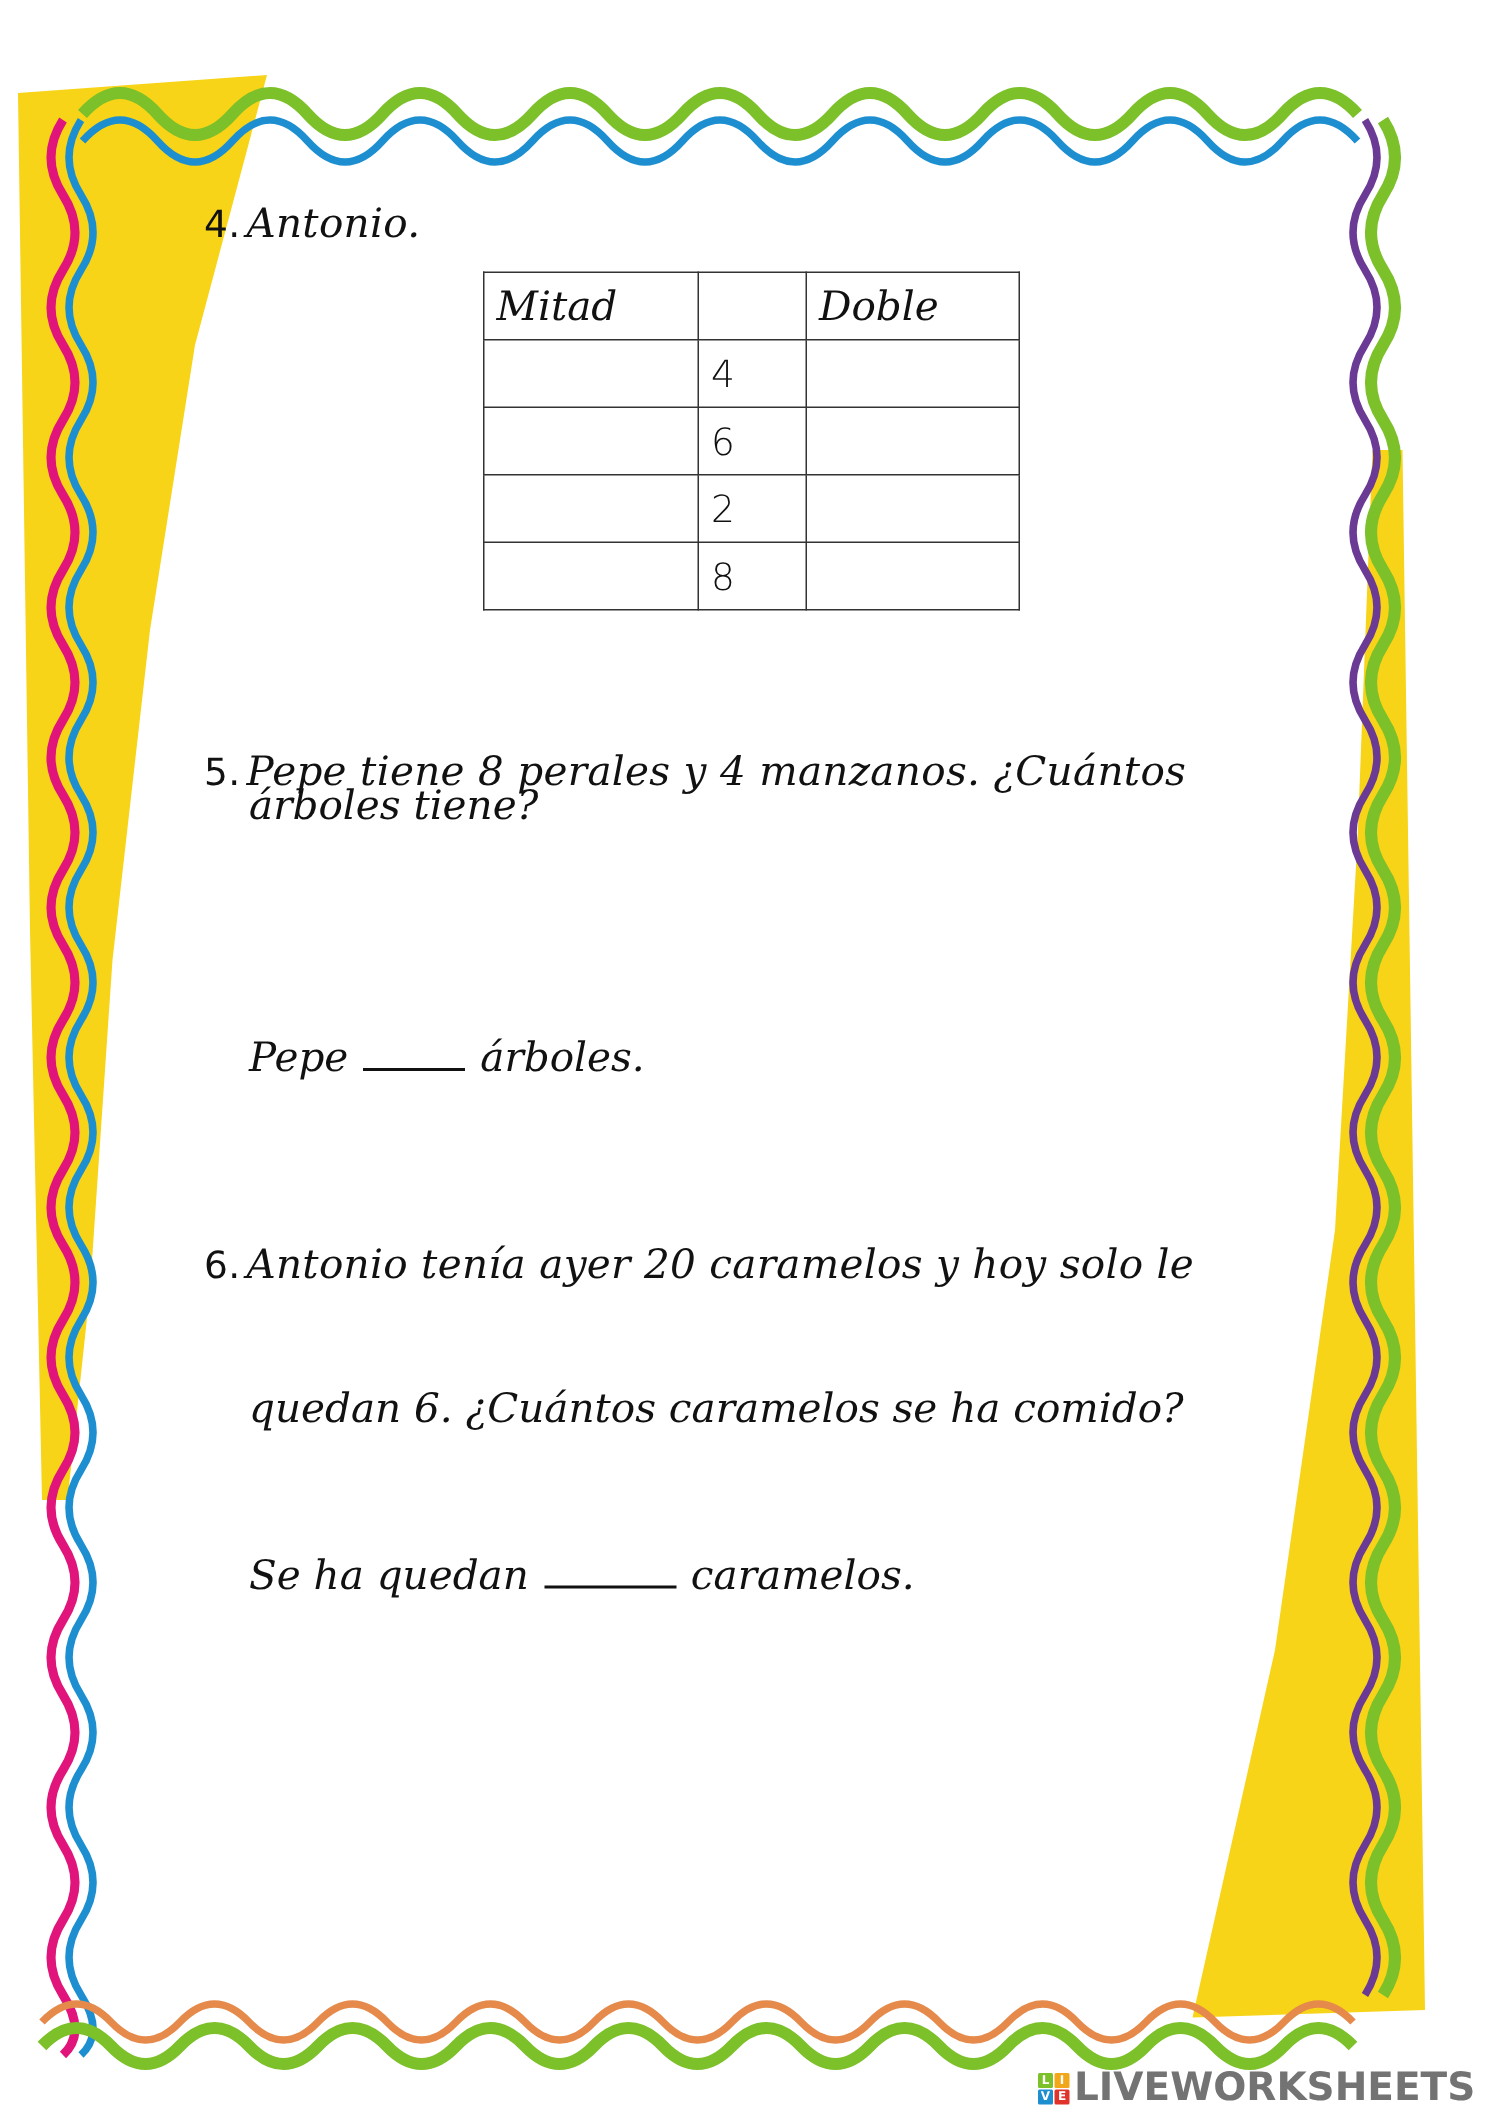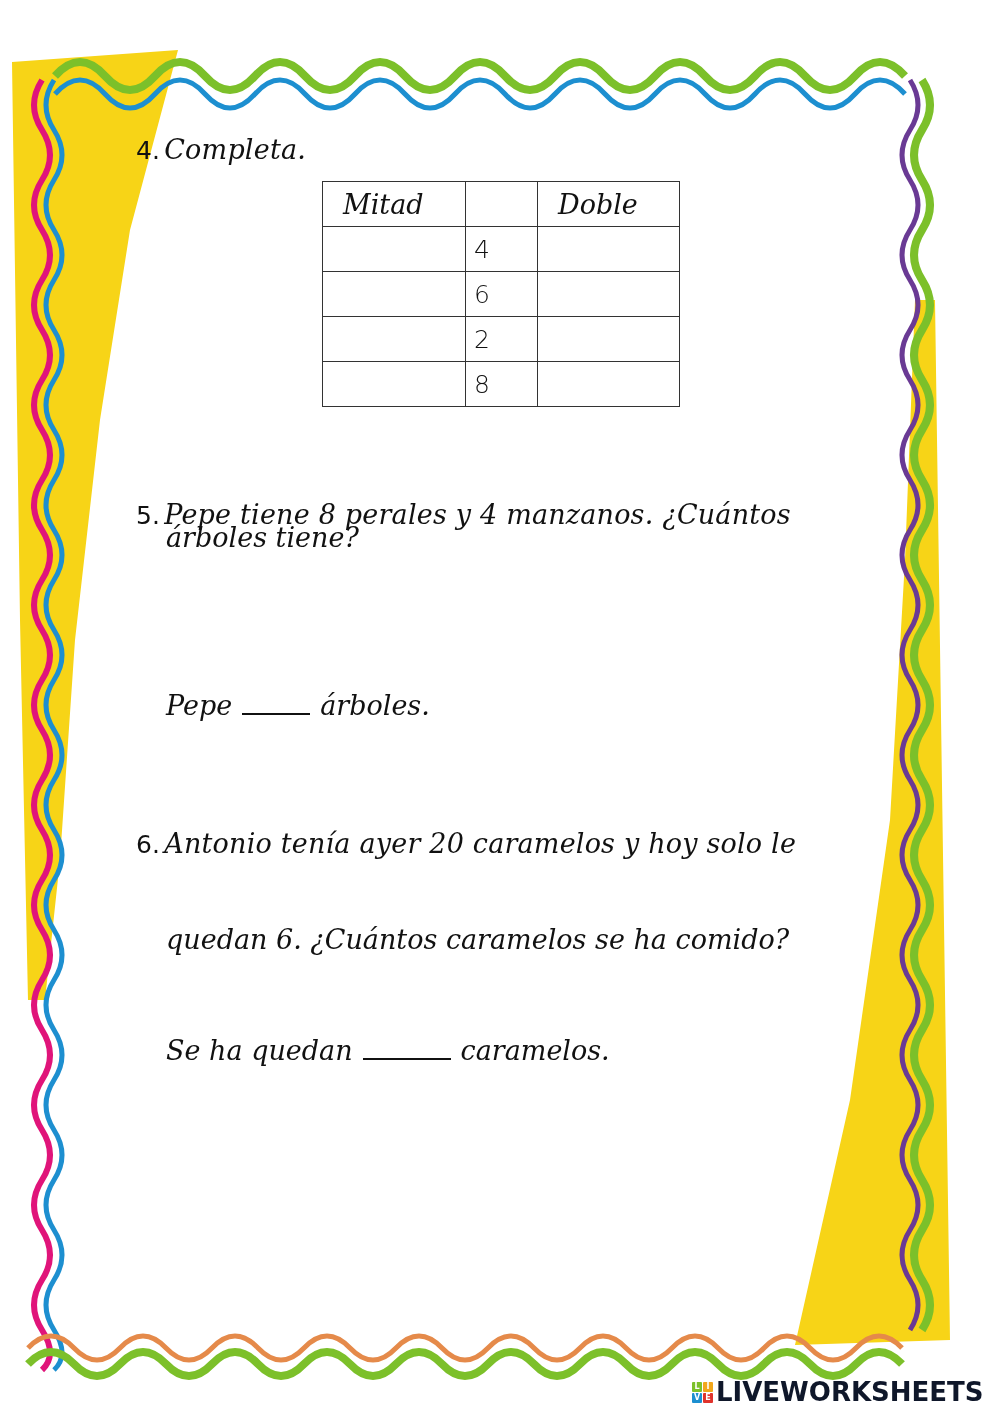--- a/index.html
+++ b/index.html
@@ -8,21 +8,21 @@
     .deco { position: absolute; left: 0; top: 0; width: 1000px; height: 1413px; pointer-events: none; }
     .q-title { position: absolute; font-size: 27px; font-style: italic; letter-spacing: 0.2px; white-space: nowrap; }
     .q-num { font-style: normal; font-family: "DejaVu Sans", sans-serif; font-size: 25px; margin-right: 4px; }
     .line { position: absolute; font-size: 27px; font-style: italic; white-space: nowrap; }
     .blank { display: inline-block; border-bottom: 2px solid #111; vertical-align: baseline; height: 4px; margin: 0 10px; }
     table.worksheet { position: absolute; left: 322px; top: 181px; border-collapse: collapse; }
     table.worksheet td { border: 1.5px solid #333; height: 44px; padding: 0 0 0 8px; vertical-align: middle; }
     table.worksheet td.c1 { width: 134px; }
     table.worksheet td.c2 { width: 63px; }
     table.worksheet td.c3 { width: 133px; }
-    .th-text { font-size: 27px; font-style: italic; margin-left: 12px; }
+    .th-text { font-size: 27px; font-style: italic; }
     .num-text { font-family: "DejaVu Sans", sans-serif; font-size: 25px; font-weight: 300; }
     .answer-input { border: none; background: transparent; width: 100%; height: 40px; font-size: 24px; outline: none; }
     .logo { position: absolute; left: 692px; top: 1377px; display: flex; align-items: center; }
     .logo-grid { display: grid; grid-template-columns: 10px 10px; grid-template-rows: 10px 10px; gap: 1px; margin-right: 3px; }
     .logo-grid span { font-family: "DejaVu Sans", sans-serif; font-size: 8px; font-weight: bold; color: #fff;
                       display: flex; align-items: center; justify-content: center; border-radius: 1px; }
     .logo-text { font-family: "DejaVu Sans", sans-serif; font-weight: bold; font-size: 26px; letter-spacing: 0px; }
   </style>
 </head>
 <body>
@@ -39,21 +39,21 @@
   <path d="M54,80 q-16,25 0,50 t0,50 t0,50 t0,50 t0,50 t0,50 t0,50 t0,50 t0,50 t0,50 t0,50 t0,50 t0,50 t0,50 t0,50 t0,50 t0,50 t0,50 t0,50 t0,50 t0,50 t0,50 t0,50 t0,50 t0,50 t0,40" fill="none" stroke="#1d8fd0" stroke-width="5"></path>
 
   <path d="M910,80 q16,25 0,50 t0,50 t0,50 t0,50 t0,50 t0,50 t0,50 t0,50 t0,50 t0,50 t0,50 t0,50 t0,50 t0,50 t0,50 t0,50 t0,50 t0,50 t0,50 t0,50 t0,50 t0,50 t0,50 t0,50 t0,50" fill="none" stroke="#6a3a94" stroke-width="5"></path>
   <path d="M922,80 q16,25 0,50 t0,50 t0,50 t0,50 t0,50 t0,50 t0,50 t0,50 t0,50 t0,50 t0,50 t0,50 t0,50 t0,50 t0,50 t0,50 t0,50 t0,50 t0,50 t0,50 t0,50 t0,50 t0,50 t0,50 t0,50" fill="none" stroke="#7cc02a" stroke-width="8"></path>
 
   <path d="M28,1340 q23,-24 46,0 t46,0 t46,0 t46,0 t46,0 t46,0 t46,0 t46,0 t46,0 t46,0 t46,0 t46,0 t46,0 t46,0 t46,0 t46,0 t46,0 t46,0 t46,0" fill="none" stroke="#e58a4a" stroke-width="5" transform="translate(0,8)"></path>
   <path d="M28,1352 q23,-24 46,0 t46,0 t46,0 t46,0 t46,0 t46,0 t46,0 t46,0 t46,0 t46,0 t46,0 t46,0 t46,0 t46,0 t46,0 t46,0 t46,0 t46,0 t46,0" fill="none" stroke="#7cc02a" stroke-width="8" transform="translate(0,12)"></path>
 </svg>
 
 <div class="q-title" style="left:136px; top:134px;">
-  <span class="q-num">4.</span><span>Completa.</span>
+  <span class="q-num">4.</span><span>Antonio.</span>
 </div>
 
 <table class="worksheet">
   <tbody>
       <tr>
     <td class="c1"><span class="th-text">Mitad</span></td>
     <td class="c2"><span class="th-text"></span></td>
     <td class="c3"><span class="th-text">Doble</span></td>
   </tr>
   <tr>
@@ -95,14 +95,14 @@
   <span>Se ha quedan</span><span class="blank" style="width:88px;"></span><span>caramelos.</span>
 </div>
 
 <div class="logo">
   <div class="logo-grid">
     <span style="background:#7cc02a;">L</span>
     <span style="background:#f2a71b;">I</span>
     <span style="background:#1d8fd0;">V</span>
     <span style="background:#e0332c;">E</span>
   </div>
-  <span class="logo-text" style="color:#0f172a;">LIVEWORKSHEETS</span>
+  <span class="logo-text" style="color:#737373;">LIVEWORKSHEETS</span>
 </div>
 
 </body></html>

